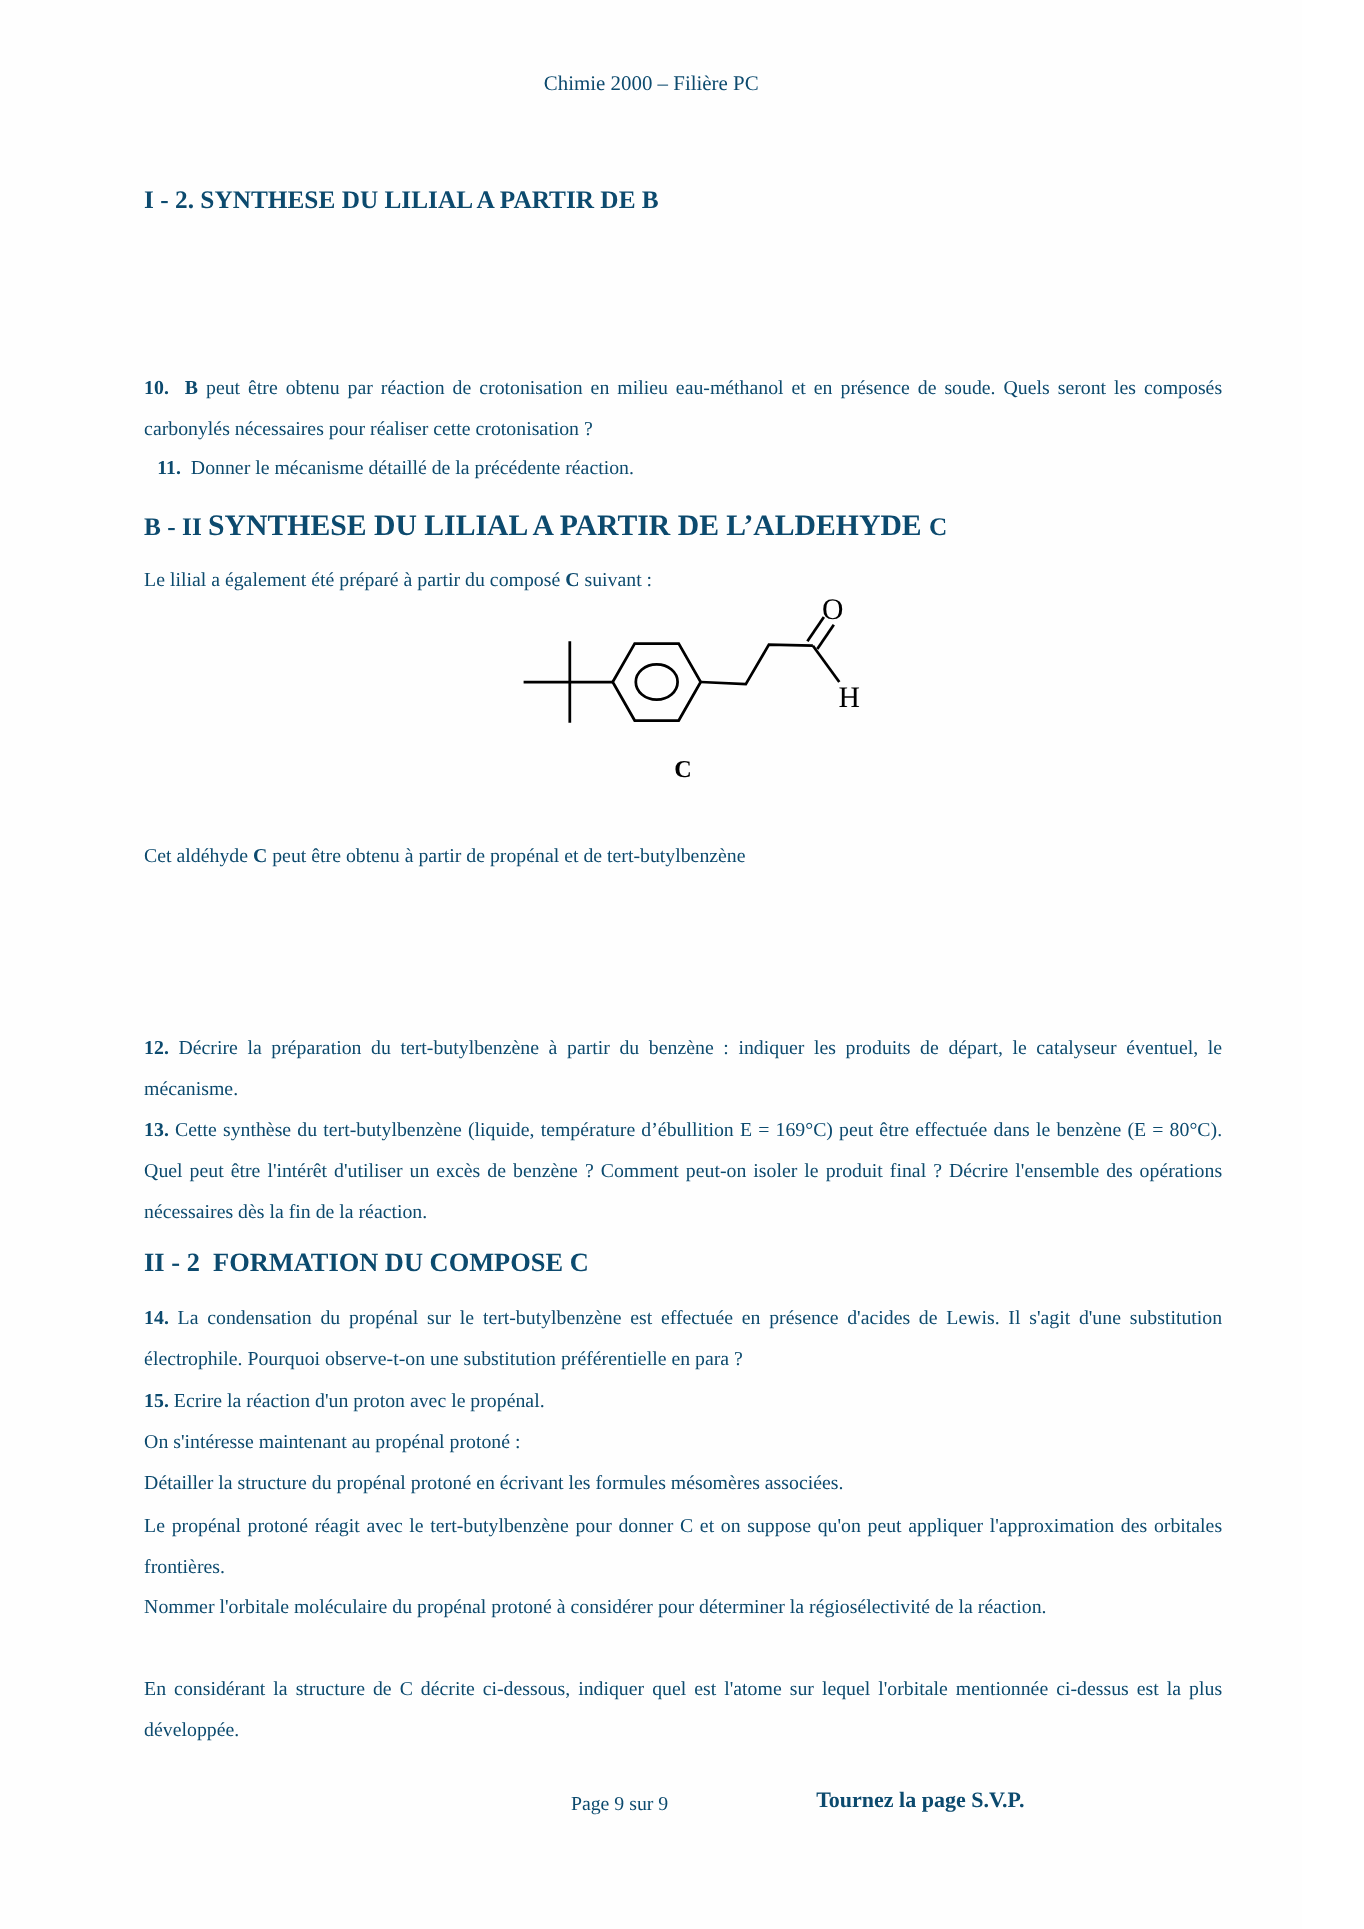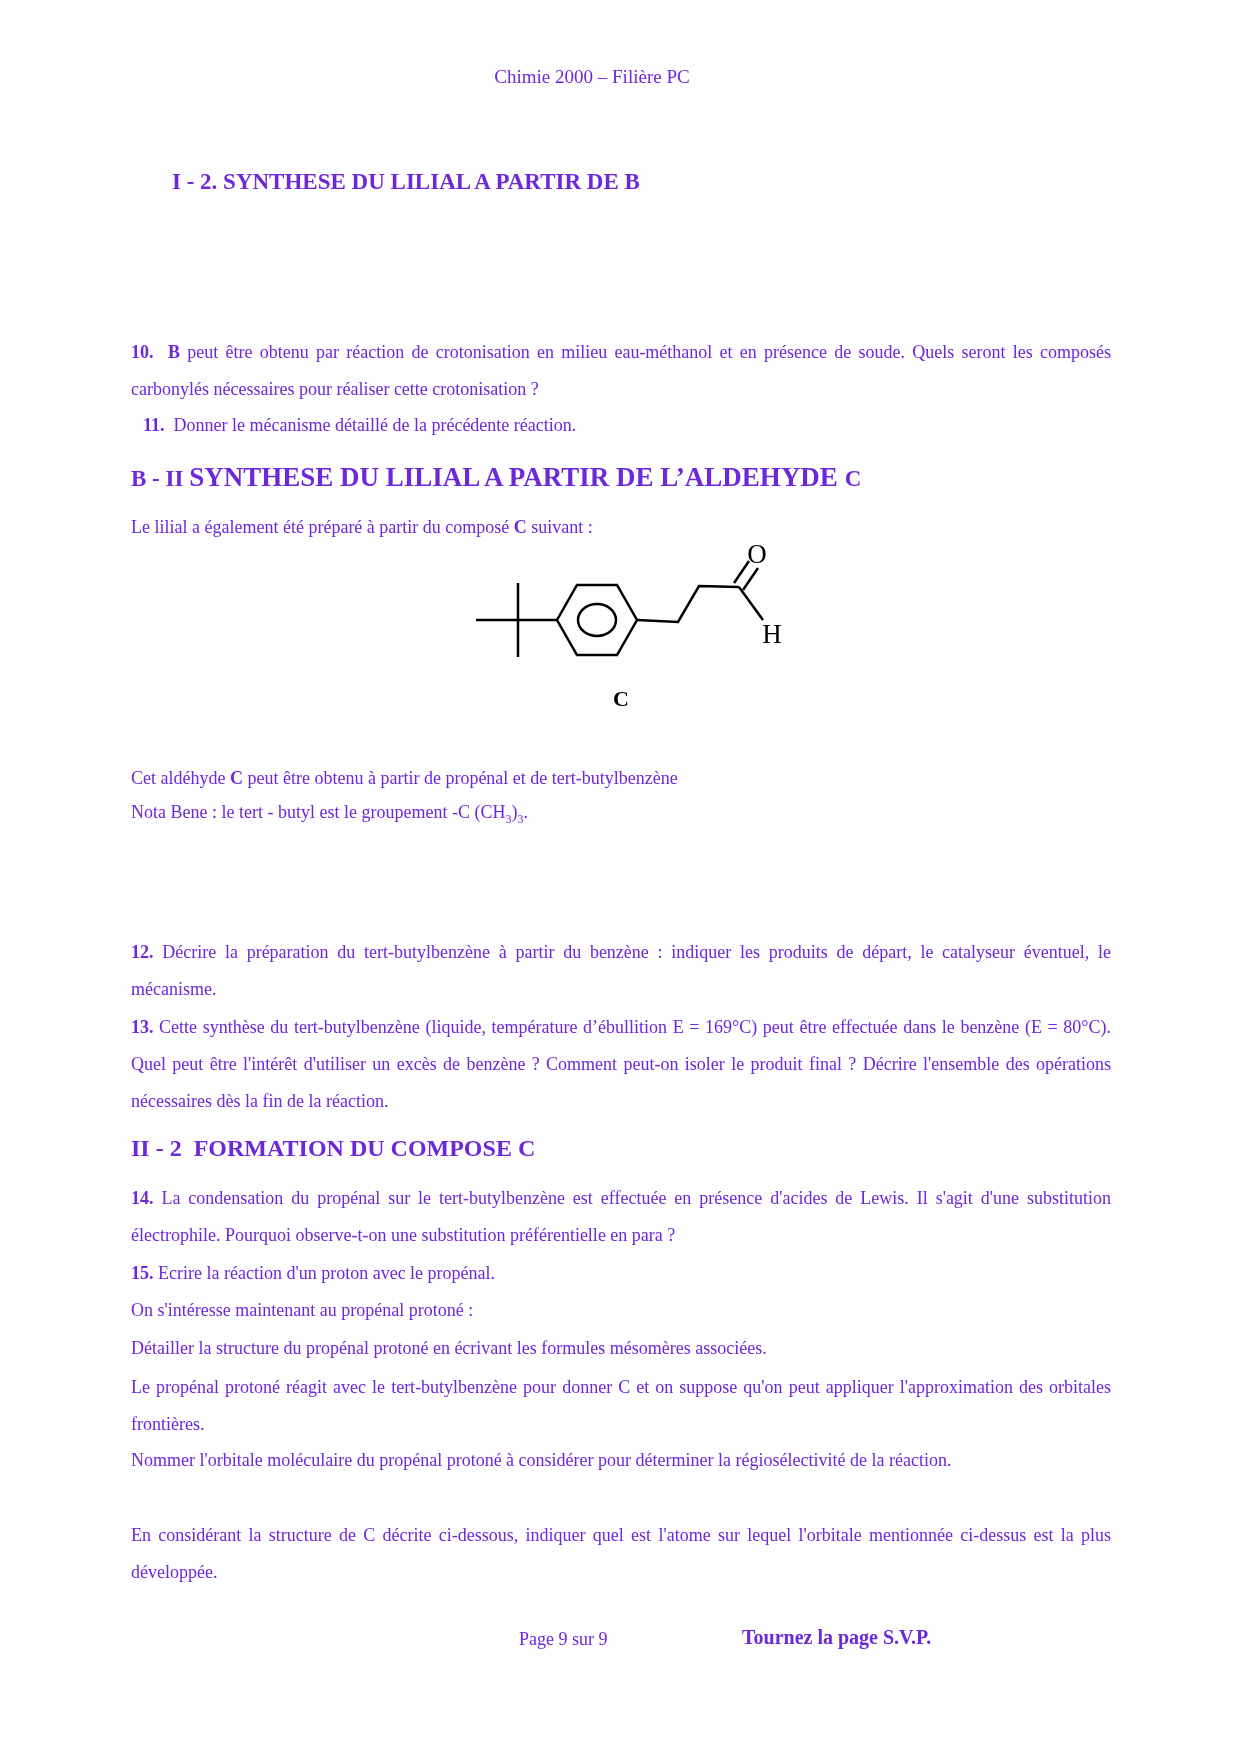--- a/index.html
+++ b/index.html
@@ -1,22 +1,22 @@
 <!DOCTYPE html>
 <html><head>
 <meta charset="utf-8">
 <style>
   html,body{margin:0;padding:0;background:#ffffff;}
   .page{
     position:relative;width:1184px;height:1754px;background:#fefefe;
-    font-family:"Liberation Serif","DejaVu Serif",serif;color:#6d28d9;overflow:hidden;
+    font-family:"Liberation Serif","DejaVu Serif",serif;color:#0c4a6e;overflow:hidden;
   }
   .header{position:absolute;top:66px;left:0;width:100%;text-align:center;font-size:19px;}
   .h{position:absolute;left:131px;margin:0;font-weight:bold;white-space:nowrap;line-height:1.15;}
-  .h-size1{font-size:23px;margin-left:41px;}
+  .h-size1{font-size:23px;}
   .h-size2{font-size:24px;}
   .h-small{font-size:23px;}
   .h-big{font-size:27px;}
   .body{
     position:absolute;left:131px;width:980px;margin:0;
     font-size:18px;line-height:37px;text-align:justify;
   }
   .body sub{font-size:12px;line-height:0;}
   .molecule{position:absolute;left:450px;top:530px;}
   .molecule line,.molecule polygon,.molecule polyline,.molecule ellipse{
@@ -50,21 +50,20 @@
     <polyline points="637,620 678,622 699,586 739,587"></polyline>
     <line x1="739" y1="587" x2="763" y2="620"></line>
     <line x1="734" y1="583" x2="749" y2="561"></line>
     <line x1="743" y1="590" x2="758" y2="568"></line>
     <text x="757" y="563" font-size="27" text-anchor="middle">O</text>
     <text x="772" y="643" font-size="27" text-anchor="middle">H</text>
     <text x="621" y="706" font-size="22" font-weight="bold" text-anchor="middle">C</text>
   </svg>
 
   <p class="body" style="top:760px"><span>Cet aldéhyde </span><span style="font-weight: bold;">C</span><span> peut être obtenu à partir de propénal et de tert-butylbenzène</span></p>
-  <p class="body" style="top:794px"><span>Nota Bene : le tert - butyl est le groupement -C (CH</span><sub>3</sub><span>)</span><sub>3</sub><span>.</span></p>
 
 
   <p class="body" style="top:934px"><span style="font-weight: bold;">12.</span><span> Décrire la préparation du tert-butylbenzène à partir du benzène : indiquer les produits de départ, le catalyseur éventuel, le mécanisme.</span></p>
   <p class="body" style="top:1009px"><span style="font-weight: bold;">13.</span><span> Cette synthèse du tert-butylbenzène (liquide, température d’ébullition E = 169°C) peut être effectuée dans le benzène (E = 80°C). Quel peut être l'intérêt d'utiliser un excès de benzène ? Comment peut-on isoler le produit final ? Décrire l'ensemble des opérations nécessaires dès la fin de la réaction.</span></p>
 
   <h2 class="h h-size2" style="top:1135px">II - 2&nbsp;&nbsp;FORMATION DU COMPOSE C</h2>
 
   <p class="body" style="top:1180px"><span style="font-weight: bold;">14.</span><span> La condensation du propénal sur le tert-butylbenzène est effectuée en présence d'acides de Lewis. Il s'agit d'une substitution électrophile. Pourquoi observe-t-on une substitution préférentielle en para ?</span></p>
   <p class="body" style="top:1255px"><span style="font-weight: bold;">15.</span><span> Ecrire la réaction d'un proton avec le propénal.</span></p>
   <p class="body" style="top:1292px">On s'intéresse maintenant au propénal protoné :</p>

